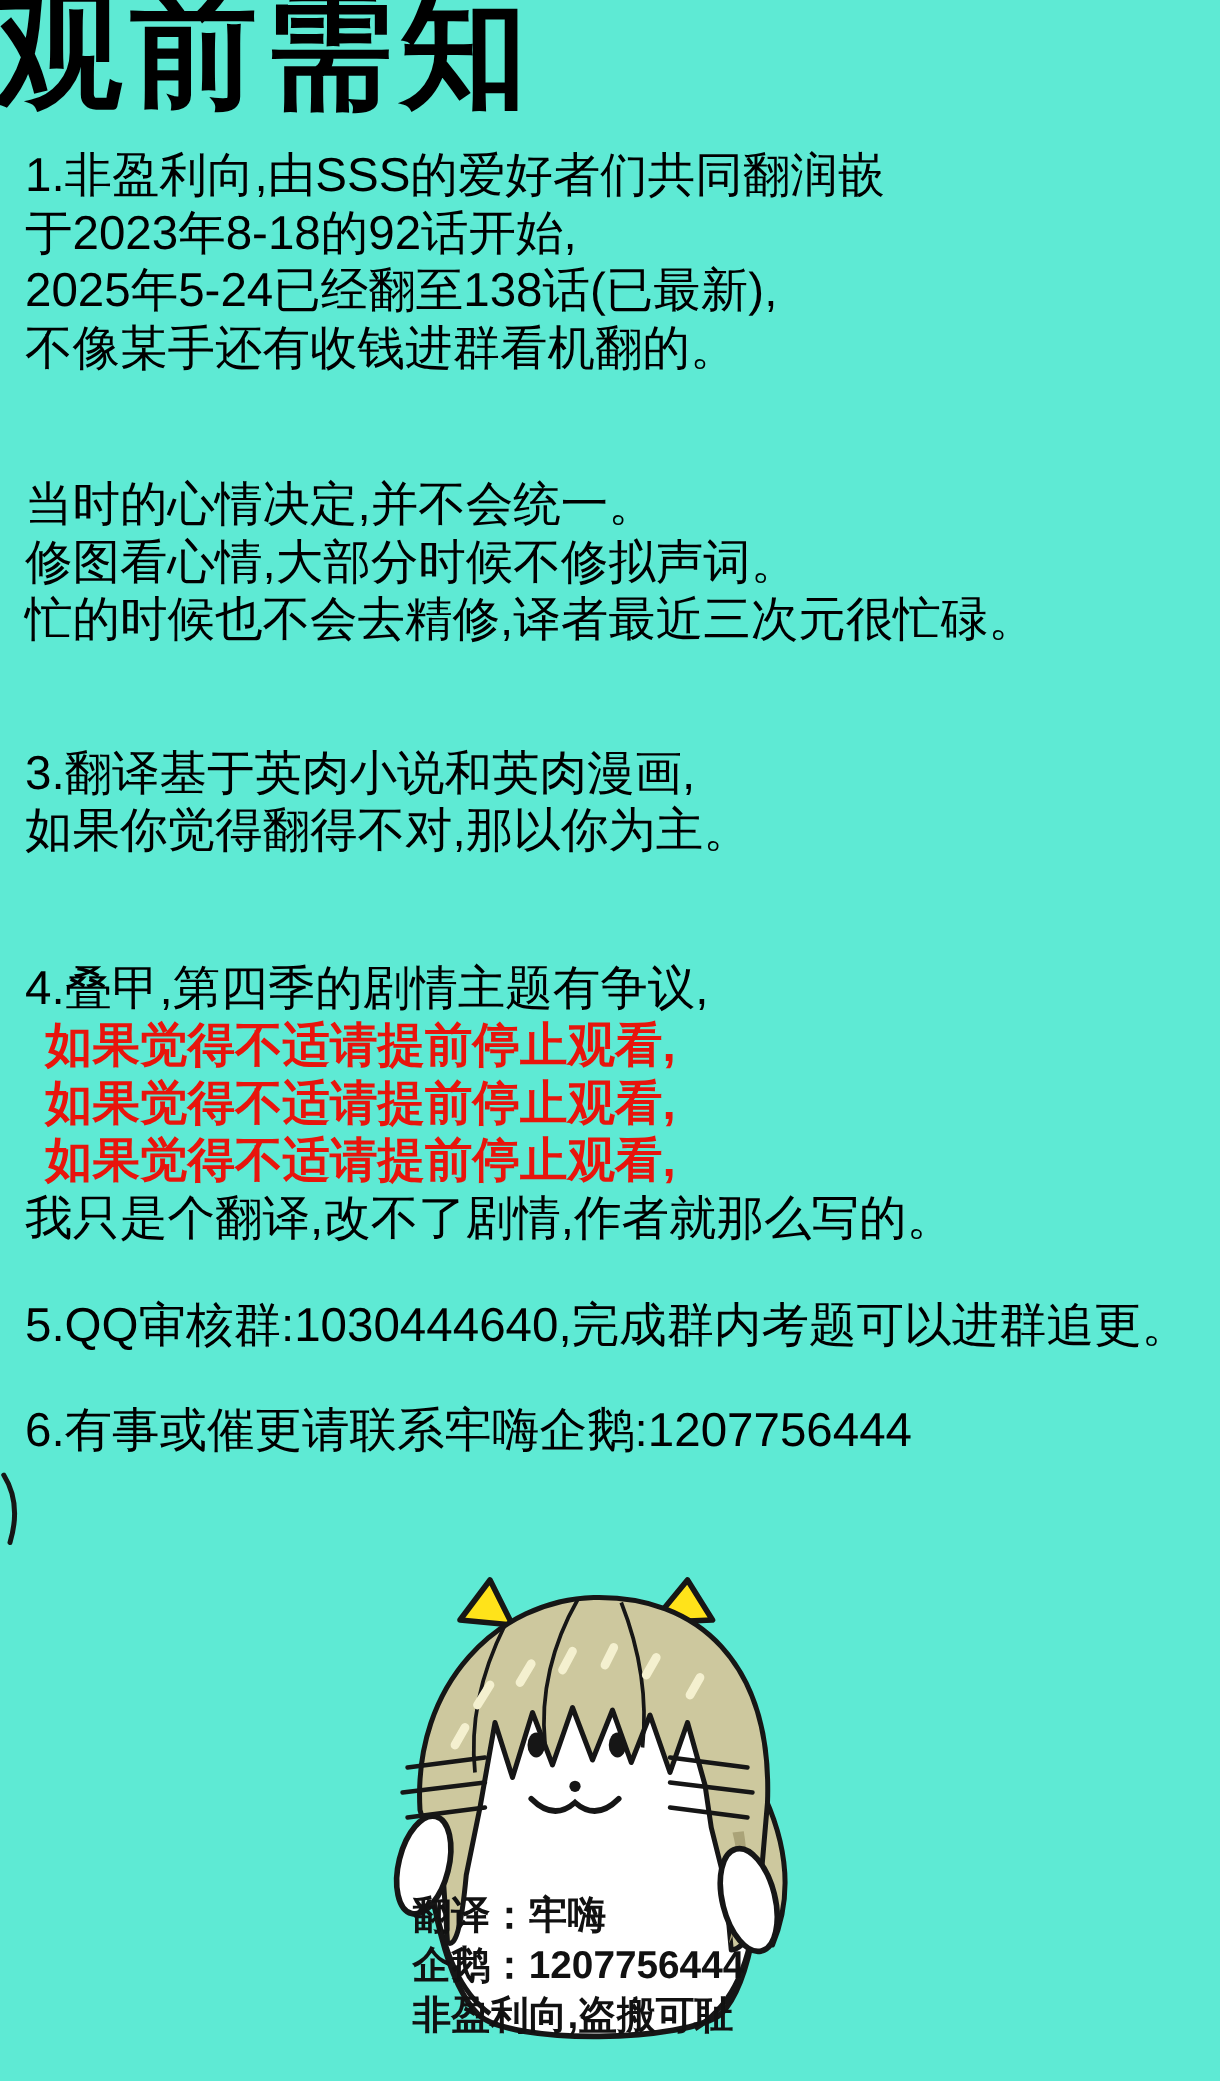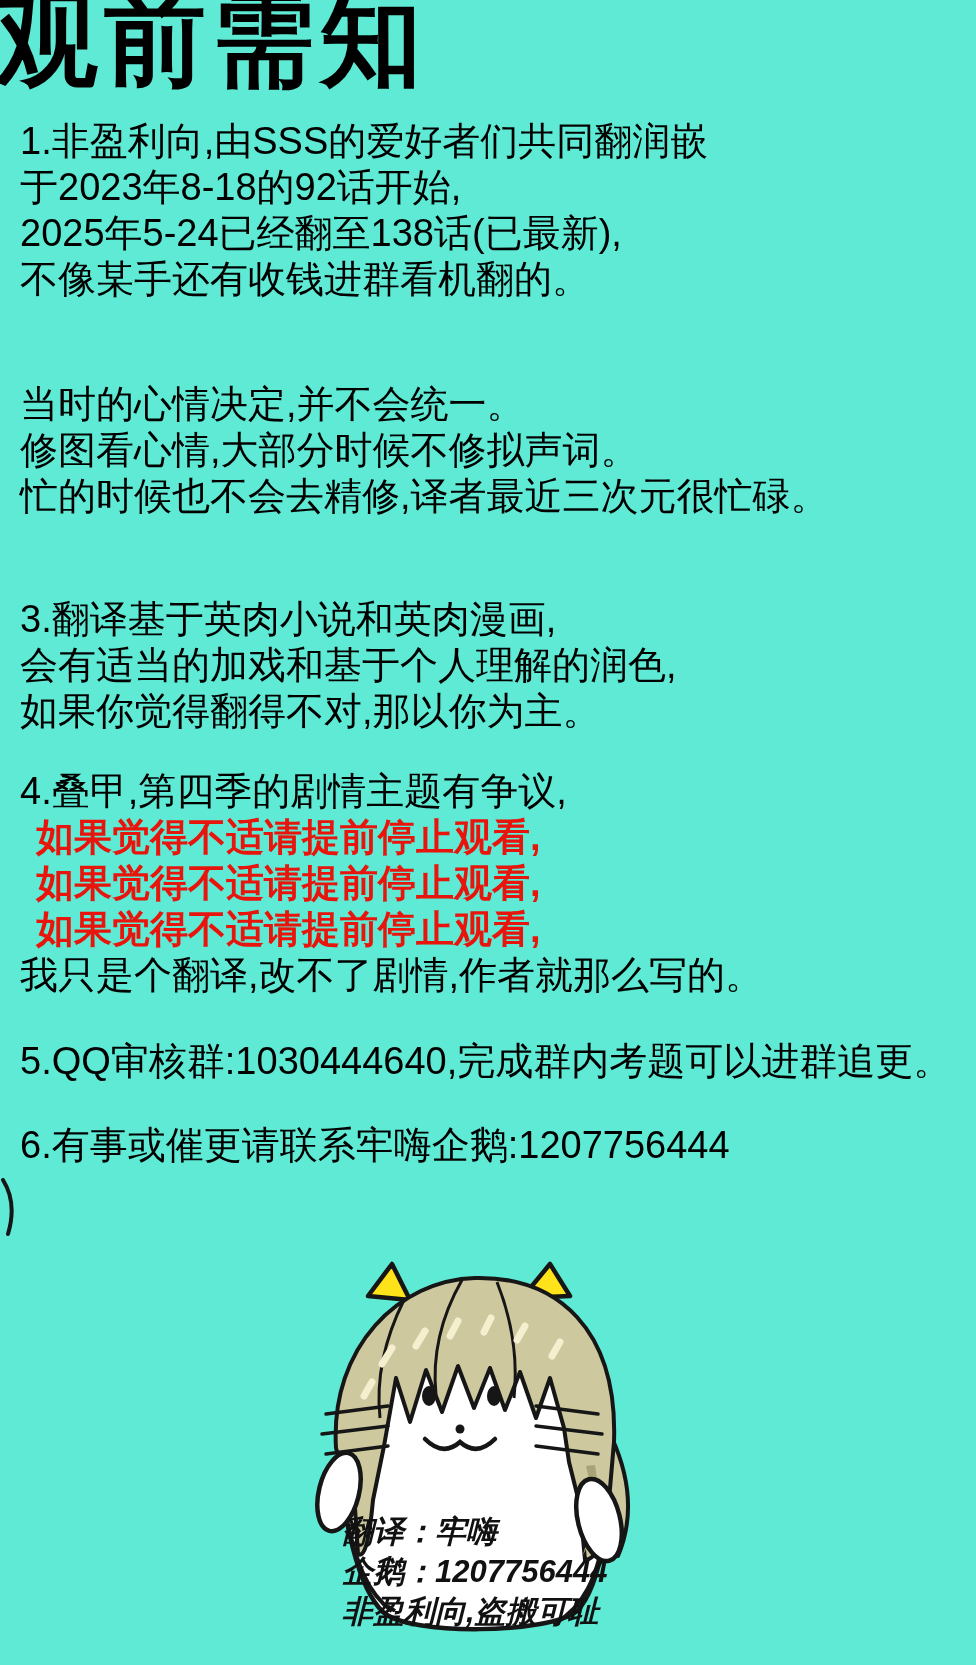--- a/index.html
+++ b/index.html
@@ -15,21 +15,21 @@
     position:absolute;left:-4px;top:-16px;margin:0;
     font-size:102px;font-weight:900;letter-spacing:6px;line-height:1.1;
     color:#000;white-space:nowrap;
   }
   .note{position:absolute;left:20px;right:4px;}
   .line{
     font-size:38px;line-height:46px;font-weight:500;
     white-space:nowrap;color:#000;
   }
   .line.red{color:var(--warn,#e8150c);font-weight:900;margin-left:16px;}
-  .credits{position:absolute;left:342px;top:1512px;z-index:5;font-style:italic;}
+  .credits{position:absolute;left:330px;top:1512px;z-index:5;}
   .credits .cline{
     font-size:31px;line-height:40px;font-weight:700;color:#111;
     white-space:nowrap;
   }
   .mascot{position:absolute;left:312px;top:1260px;z-index:1;}
   .edge-art{position:absolute;left:0;top:1178px;z-index:1;}
 </style>
 </head>
 <body>
 
@@ -45,21 +45,20 @@
   </section>
 
   <section class="note" style="top:381px">
     <div class="line">当时的心情决定,并不会统一。</div>
     <div class="line">修图看心情,大部分时候不修拟声词。</div>
     <div class="line">忙的时候也不会去精修,译者最近三次元很忙碌。</div>
   </section>
 
   <section class="note" style="top:596px">
     <div class="line">3.翻译基于英肉小说和英肉漫画,</div>
-    <div class="line">会有适当的加戏和基于个人理解的润色,</div>
     <div class="line">如果你觉得翻得不对,那以你为主。</div>
   </section>
 
   <section class="note" style="top:768px">
     <div class="line">4.叠甲,第四季的剧情主题有争议,</div>
     <div class="line red">如果觉得不适请提前停止观看,</div>
     <div class="line red">如果觉得不适请提前停止观看,</div>
     <div class="line red">如果觉得不适请提前停止观看,</div>
     <div class="line">我只是个翻译,改不了剧情,作者就那么写的。</div>
   </section>

